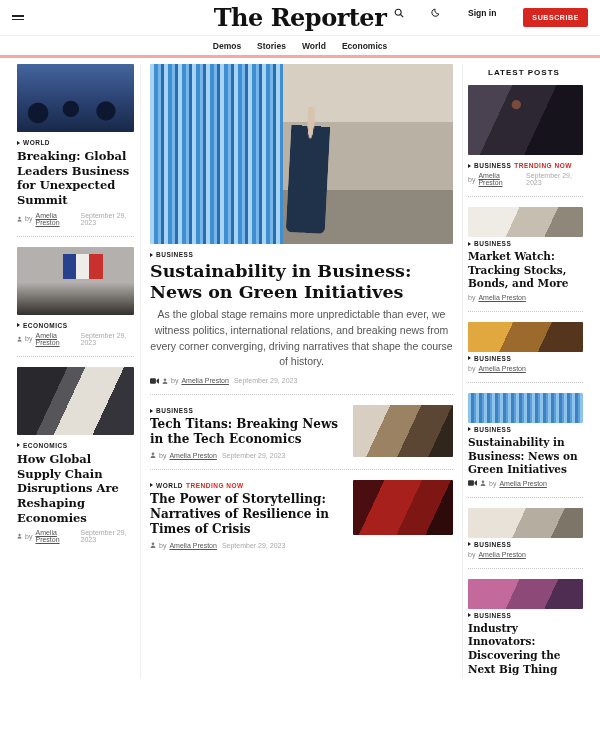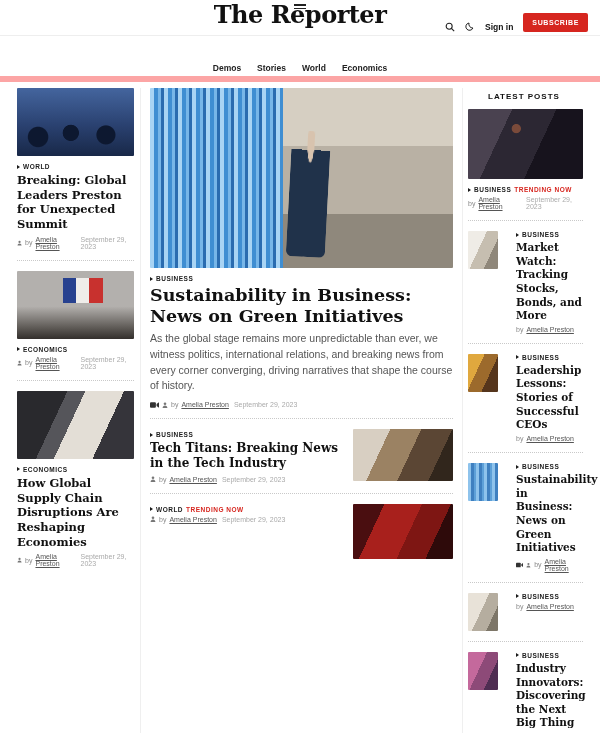--- a/index.html
+++ b/index.html
@@ -2,35 +2,35 @@
 <html><head>
 <meta charset="utf-8">
 <style>
   * { margin:0; padding:0; box-sizing:border-box; }
   html,body { width:600px; height:750px; overflow:hidden; background:#fff;
     font-family:"Liberation Sans", sans-serif; color:#111; }
   a { color:inherit; text-decoration:none; }
 
   
   .hdr { position:relative; height:36px; display:flex; align-items:center;
-    padding:0 12px; border-bottom:1px solid #eee;flex-direction:column; }
+    padding:0 12px; border-bottom:1px solid #eee; }
   .burger { width:12px; cursor:pointer; background:none; border:none; padding:2px 0; }
   .burger i { display:block; height:1.5px; background:#222; margin:2px 0; }
   .logo { position:absolute; left:50%; transform:translateX(-50%);
     font-family:"DejaVu Serif", serif; font-weight:700; font-size:24px;
     letter-spacing:-0.5px; white-space:nowrap; }
-  .hdr-right { margin-left:auto; display:flex; align-items:flex-end; gap:10px; }
+  .hdr-right { margin-left:auto; display:flex; align-items:flex-start; gap:27px; }
   .icon-btn { background:none; border:none; cursor:pointer; display:flex; align-items:center; }
   .signin { font-size:8.5px; font-weight:700; }
   .subscribe { border:none; cursor:pointer; background:var(--accent); color:#fff;
     font-size:7px; font-weight:700; letter-spacing:0.6px; padding:6px 9px; border-radius:2px; }
 
   
   .nav { height:22px; display:flex; justify-content:center; align-items:center;
-    gap:16px; border-bottom:6px solid #fca5a5;margin-top:24px; }
+    gap:16px; border-bottom:3px solid #fca5a5; }
   .nav a { font-size:8.5px; font-weight:700; color:#222; }
 
   
   .main { display:grid; grid-template-columns:117px 1fr 115px; padding:6px 17px 10px; }
   .col-c { border-left:1px solid #efefef; border-right:1px solid #efefef;
     padding:0 9px; margin:0 5px 0 6px; }
 
   .img { background-size:cover; border-radius:1px; display:block; }
   .cat { display:flex; align-items:center; gap:3px; font-size:6.5px; font-weight:700;
     letter-spacing:0.5px; color:#1a1a1a; margin:7px 0 3px; white-space:nowrap; }
@@ -44,31 +44,31 @@
     font-size:10.5px; line-height:1.3; color:#111; margin:1px 0 3px; }
   .t1 { display:block; font-family:"DejaVu Serif", serif; font-weight:700;
     font-size:17.5px; line-height:1.2; color:#111; margin:3px 0 4px; }
 
   .byline { display:flex; align-items:center; gap:3px; font-size:7px; color:#8a8a8a; }
   .byline a { color:#555; text-decoration:underline; }
   .byline .date { color:#aaa; margin-left:2px; }
 
   .dotline { border:none; border-top:1px dotted #c9c9c9; margin:10px 0; }
 
-  .excerpt { font-size:10.5px; line-height:1.5; color:#555; margin:4px 0 7px; }
+  .excerpt { font-size:10.5px; line-height:1.5; color:#555; margin:4px 0 7px;text-align:center; }
 
   .row-art { display:flex; gap:10px; }
   .row-art .txt { flex:1; min-width:0; }
   .thumb-lg { flex:0 0 100px; height:52px; }
   .thumb-lg2 { flex:0 0 100px; height:55px; }
 
   .side-head, .sec-head { font-size:8px; font-weight:700; letter-spacing:1px;
     color:#111; margin:4px 0 8px;padding-left:20px; }
 
-  .mini { display:flex; gap:18px; }
+  .mini { display:flex; gap:3px;flex-direction:column; }
   .mini .sq { flex:0 0 30px; height:38px; }
   .mini .txt { flex:1; min-width:0; }
   .mini .cat { margin-top:0; }
 
   
   .ph-conf { background:
     radial-gradient(circle at 18% 72%, #0d1830 0 9%, transparent 10%),
     radial-gradient(circle at 46% 66%, #0d1830 0 10%, transparent 11%),
     radial-gradient(circle at 76% 69%, #0d1830 0 9%, transparent 10%),
     linear-gradient(180deg,#44659e,#2a4170 55%,#182848); }
@@ -136,21 +136,21 @@
 
 <main class="main">
 
   <div class="col-l">
     <article>
       <a class="img ph-conf" style="height:68px"></a>
       <div class="cat">
           <span class="bullet"></span>
           <a>WORLD</a>
         </div>
-      <a class="t3">Breaking: Global Leaders Preston for Unexpected Summit</a>
+      <a class="t3">Breaking: Global Leaders Business for Unexpected Summit</a>
       <div class="byline">
         <svg width="6" height="6" viewBox="0 0 10 10">
             <circle cx="5" cy="3" r="2.2" fill="#777"></circle>
             <path d="M1 10c0-2.3 1.8-4 4-4s4 1.7 4 4z" fill="#777"></path>
           </svg>
         <span>by</span>
         <a>Amelia Preston</a>
         <span class="date">September 29, 2023</span>
       </div>
     </article>
@@ -214,41 +214,42 @@
         <span class="date">September 29, 2023</span>
       </div>
     </article>
     <hr class="dotline">
     <article class="row-art">
       <div class="txt">
         <div class="cat" style="margin-top:2px">
             <span class="bullet"></span>
             <a>BUSINESS</a>
           </div>
-        <a class="t3" style="font-size:12px">Tech Titans: Breaking News in the Tech Industry</a>
+        <a class="t3" style="font-size:12px">Tech Titans: Breaking News in the Tech Economics</a>
         <div class="byline">
           <svg width="6" height="6" viewBox="0 0 10 10">
               <circle cx="5" cy="3" r="2.2" fill="#777"></circle>
               <path d="M1 10c0-2.3 1.8-4 4-4s4 1.7 4 4z" fill="#777"></path>
             </svg>
           <span>by</span>
           <a>Amelia Preston</a>
           <span class="date">September 29, 2023</span>
         </div>
       </div>
       <a class="img thumb-lg ph-tech"></a>
     </article>
     <hr class="dotline">
     <article class="row-art">
       <div class="txt">
         <div class="cat" style="margin-top:2px">
             <span class="bullet"></span>
             <a>WORLD</a>
             <a class="trend">TRENDING NOW</a>
           </div>
+        <a class="t3" style="font-size:12px">The Power of Storytelling: Narratives of Resilience in Times of Crisis</a>
         <div class="byline">
           <svg width="6" height="6" viewBox="0 0 10 10">
               <circle cx="5" cy="3" r="2.2" fill="#777"></circle>
               <path d="M1 10c0-2.3 1.8-4 4-4s4 1.7 4 4z" fill="#777"></path>
             </svg>
           <span>by</span>
           <a>Amelia Preston</a>
           <span class="date">September 29, 2023</span>
         </div>
       </div>
@@ -288,21 +289,20 @@
       </div>
     </article>
     <hr class="dotline">
     <article class="mini">
       <a class="img sq ph-ceo"></a>
       <div class="txt">
         <div class="cat">
             <span class="bullet"></span>
             <a>BUSINESS</a>
           </div>
-        <a class="t4">Leadership Lessons: Stories of Successful CEOs</a>
         <div class="byline">
             <span>by</span>
             <a>Amelia Preston</a>
           </div>
       </div>
     </article>
     <hr class="dotline">
     <article class="mini">
       <a class="img sq ph-stripes"></a>
       <div class="txt">

